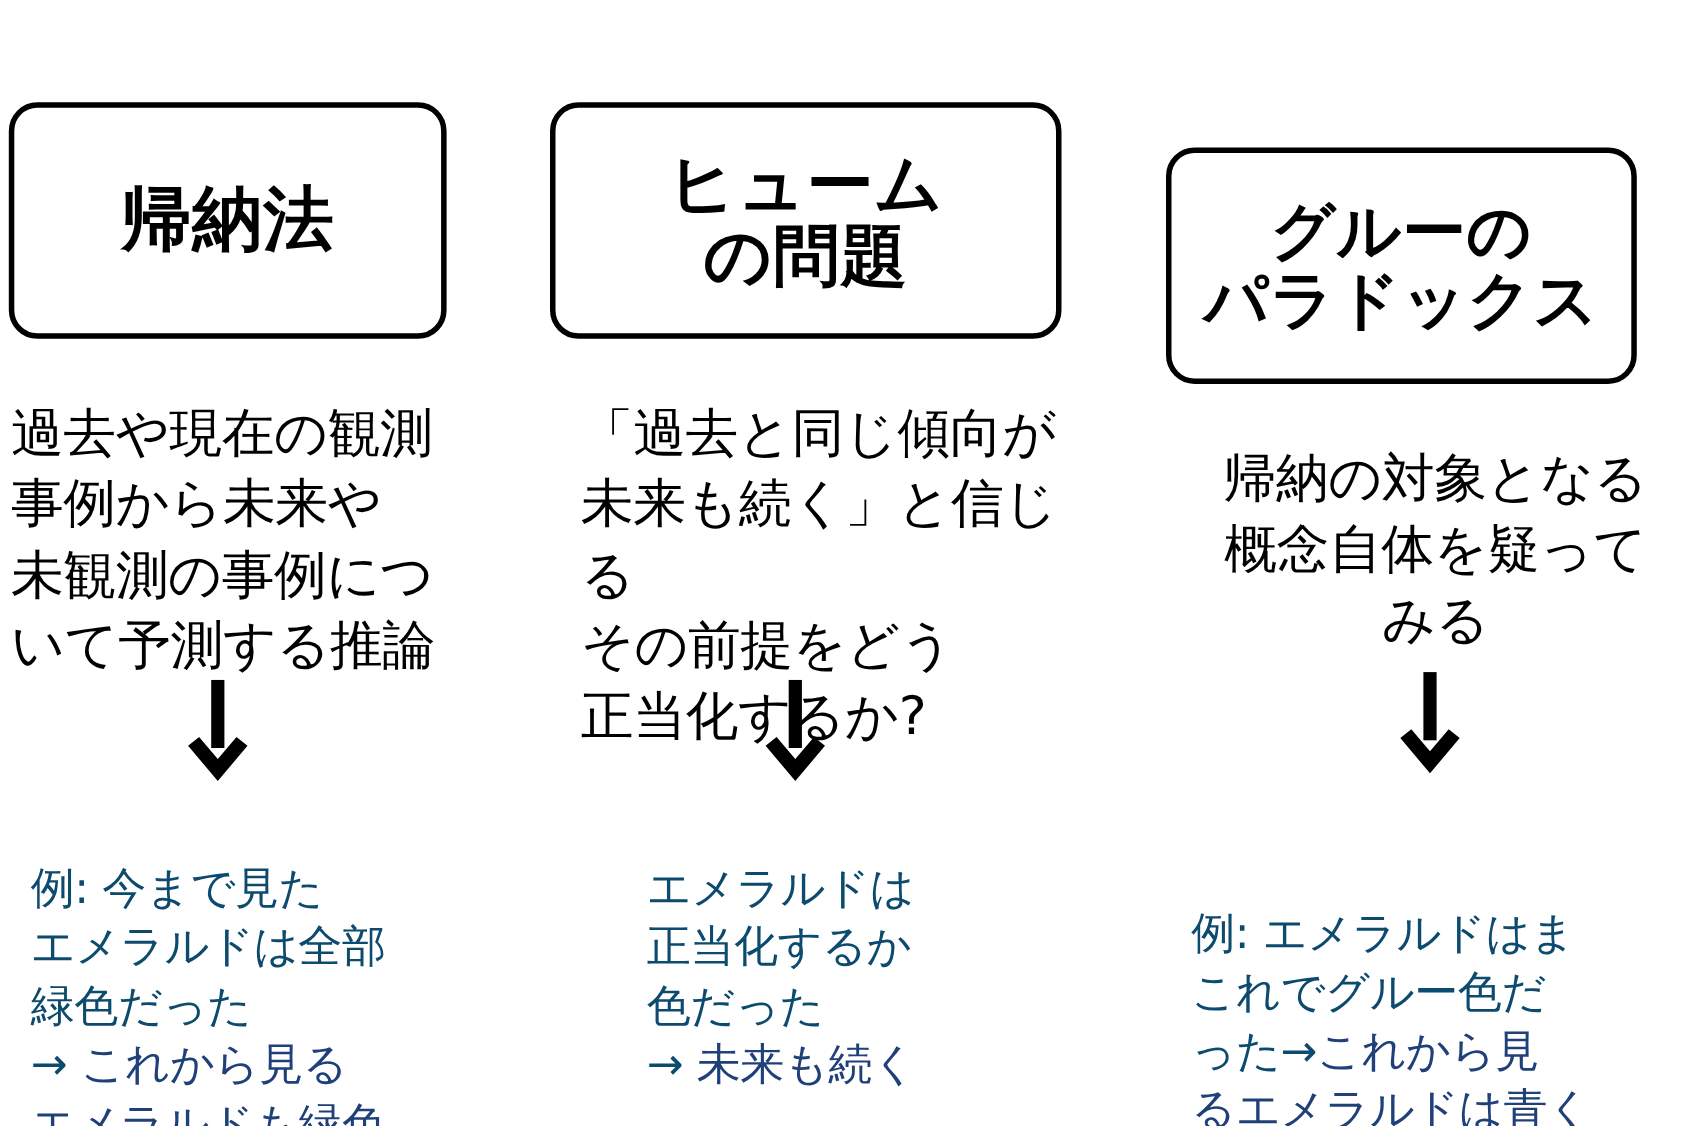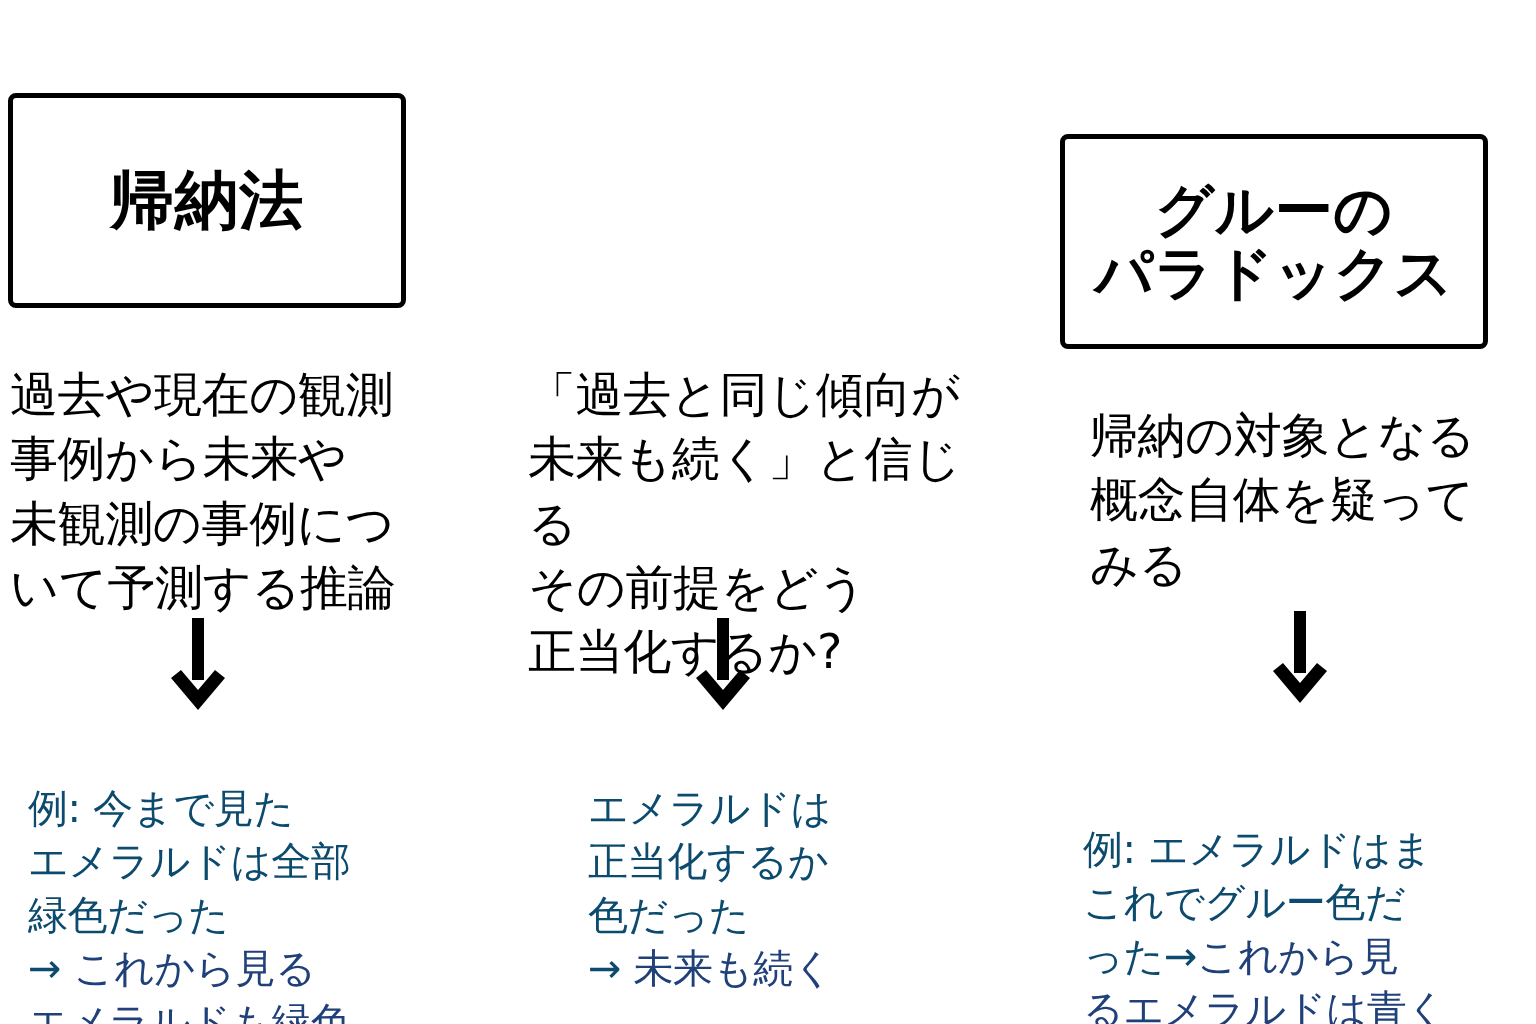--- a/index.html
+++ b/index.html
@@ -31,21 +31,21 @@
   
   .col-1 { left: 0px;    width: 470px; }
   .col-2 { left: 495px;  width: 490px; }
   .col-3 { left: 1055px; width: 481px; margin-top: 41px; }
 
   
   .title-box {
     position: absolute;
     box-sizing: border-box;
     border: 5px solid #000000;
-    border-radius: 8px;
+    border-radius: 26px;
     background: #ffffff;
     display: flex;
     align-items: center;
     justify-content: center;
     text-align: center;
   }
   .col-1 .title-box { left: 8px;  top: 93px; width: 398px; height: 215px; }
   .col-2 .title-box { left: 5px;  top: 93px; width: 465px; height: 215px; }
   .col-3 .title-box { left: 5px;  top: 93px; width: 428px; height: 215px; }
 
@@ -63,21 +63,21 @@
   .desc {
     position: absolute;
     font-size: 48px;
     line-height: 1.34;
     white-space: pre-line;
     font-weight: normal;
     letter-spacing: -0.4px;
   }
   .col-1 .desc { left: 10px; top: 362px; width: 450px; text-align: left; }
   .col-2 .desc { left: 33px; top: 362px; width: 460px; text-align: left; }
-  .col-3 .desc { left: 35px; top: 362px; width: 430px; text-align: left; }
+  .col-3 .desc { left: 35px; top: 362px; width: 430px; text-align: center; }
 
   
   .arrow-down {
     position: absolute;
     width: 60px;
     height: 92px;
   }
   .col-1 .arrow-down { left: 168px; top: 618px; }
   .col-2 .arrow-down { left: 198px; top: 618px; }
   .col-3 .arrow-down { left: 215px; top: 570px; }
@@ -123,20 +123,24 @@
       <span class="black">例: 今まで見た
 エメラルドは全部
 緑色だった
 → </span><span class="blue">これから見る
 エメラルドも緑色</span>
     </div>
   </div>
 
   <div class="column col-2">
 
+    <div class="title-box">
+      <div class="title-text">ヒューム
+の問題</div>
+    </div>
 
     <div class="desc">「過去と同じ傾向が
 未来も続く」と信じる
 その前提をどう
 正当化するか?</div>
 
     <svg class="arrow-down" viewBox="0 0 60 92">
       <rect x="24" y="0" width="12" height="62" fill="#000000"></rect>
       <path d="M30 92 L3 60 L13 52 L30 72 L47 52 L57 60 Z" fill="#000000"></path>
     </svg>

